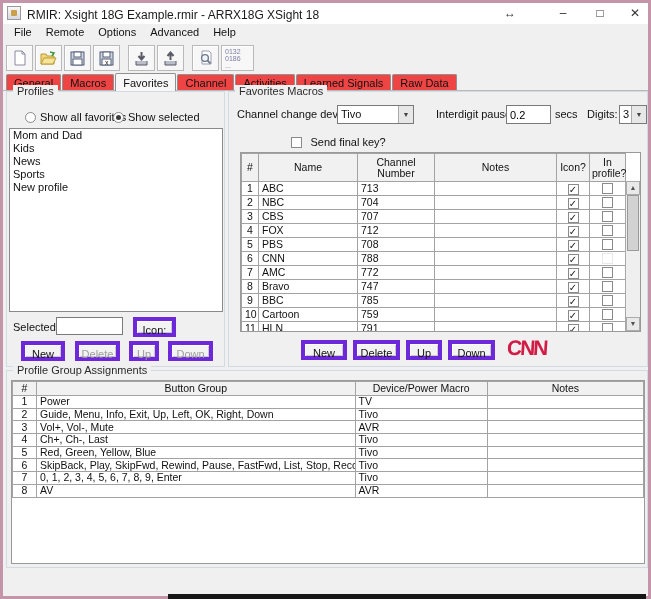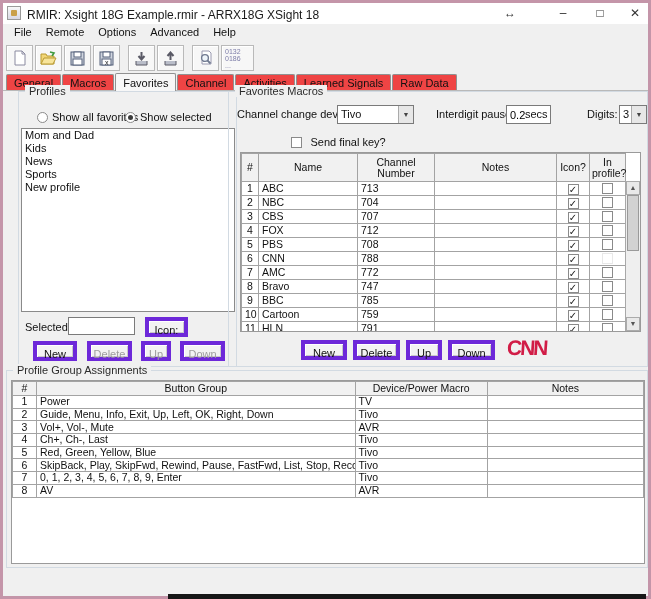--- a/index.html
+++ b/index.html
@@ -191,21 +191,21 @@
   <div class="tabbar" id="tabbar">
       <span class="tab">General</span>
       <span class="tab">Macros</span>
       <span class="tab active">Favorites</span>
       <span class="tab">Channel</span>
       <span class="tab">Activities</span>
       <span class="tab">Learned Signals</span>
       <span class="tab">Raw Data</span>
     </div>
 
-  <div class="fs" style="left:15px; top:88px; width:219px; height:276px;">
+  <div class="fs" style="left:3px; top:88px; width:219px; height:276px;">
     <span class="fs-legend">Profiles</span>
     <span style="position:absolute; left:18px; top:15px;">
       <span class="radio"></span><span class="rlabel">Show all favorites</span>
     </span>
     <span style="position:absolute; left:106px; top:15px;">
       <span class="radio on"></span><span class="rlabel">Show selected profile</span>
     </span>
     <div class="listbox" id="profile-list" style="left:2px; top:36px; width:214px; height:184px;">
         <div class="list-item">Mom and Dad</div>
         <div class="list-item">Kids</div>
@@ -227,21 +227,21 @@
   <div class="fs" style="left:225px; top:88px; width:420px; height:276px;">
     <span class="fs-legend">Favorites Macros</span>
 
     <span class="field-label" style="left:8px; top:16px;">Channel change device:</span>
     <div class="combo" style="left:108px; top:13px; width:77px;">
       <span class="val">Tivo</span>
       <span class="dd">▼</span>
     </div>
     <span class="field-label" style="left:207px; top:16px;">Interdigit pause:</span>
     <input class="tfield" style="left: 277px; top: 13px; width: 45px; height: 19px;" value="0.2">
-    <span class="field-label" style="left:296px; top:16px;">secs</span>
+    <span class="field-label" style="left:326px; top:16px;">secs</span>
     <span class="field-label" style="left:358px; top:16px;">Digits:</span>
     <div class="combo" style="left:390px; top:13px; width:28px;">
       <span class="val">3</span>
       <span class="dd">▼</span>
     </div>
 
     <span style="position:absolute; left:62px; top:40px;">
       <span class="cbx"></span>
       <span class="rlabel">Send final key?</span>
     </span>

